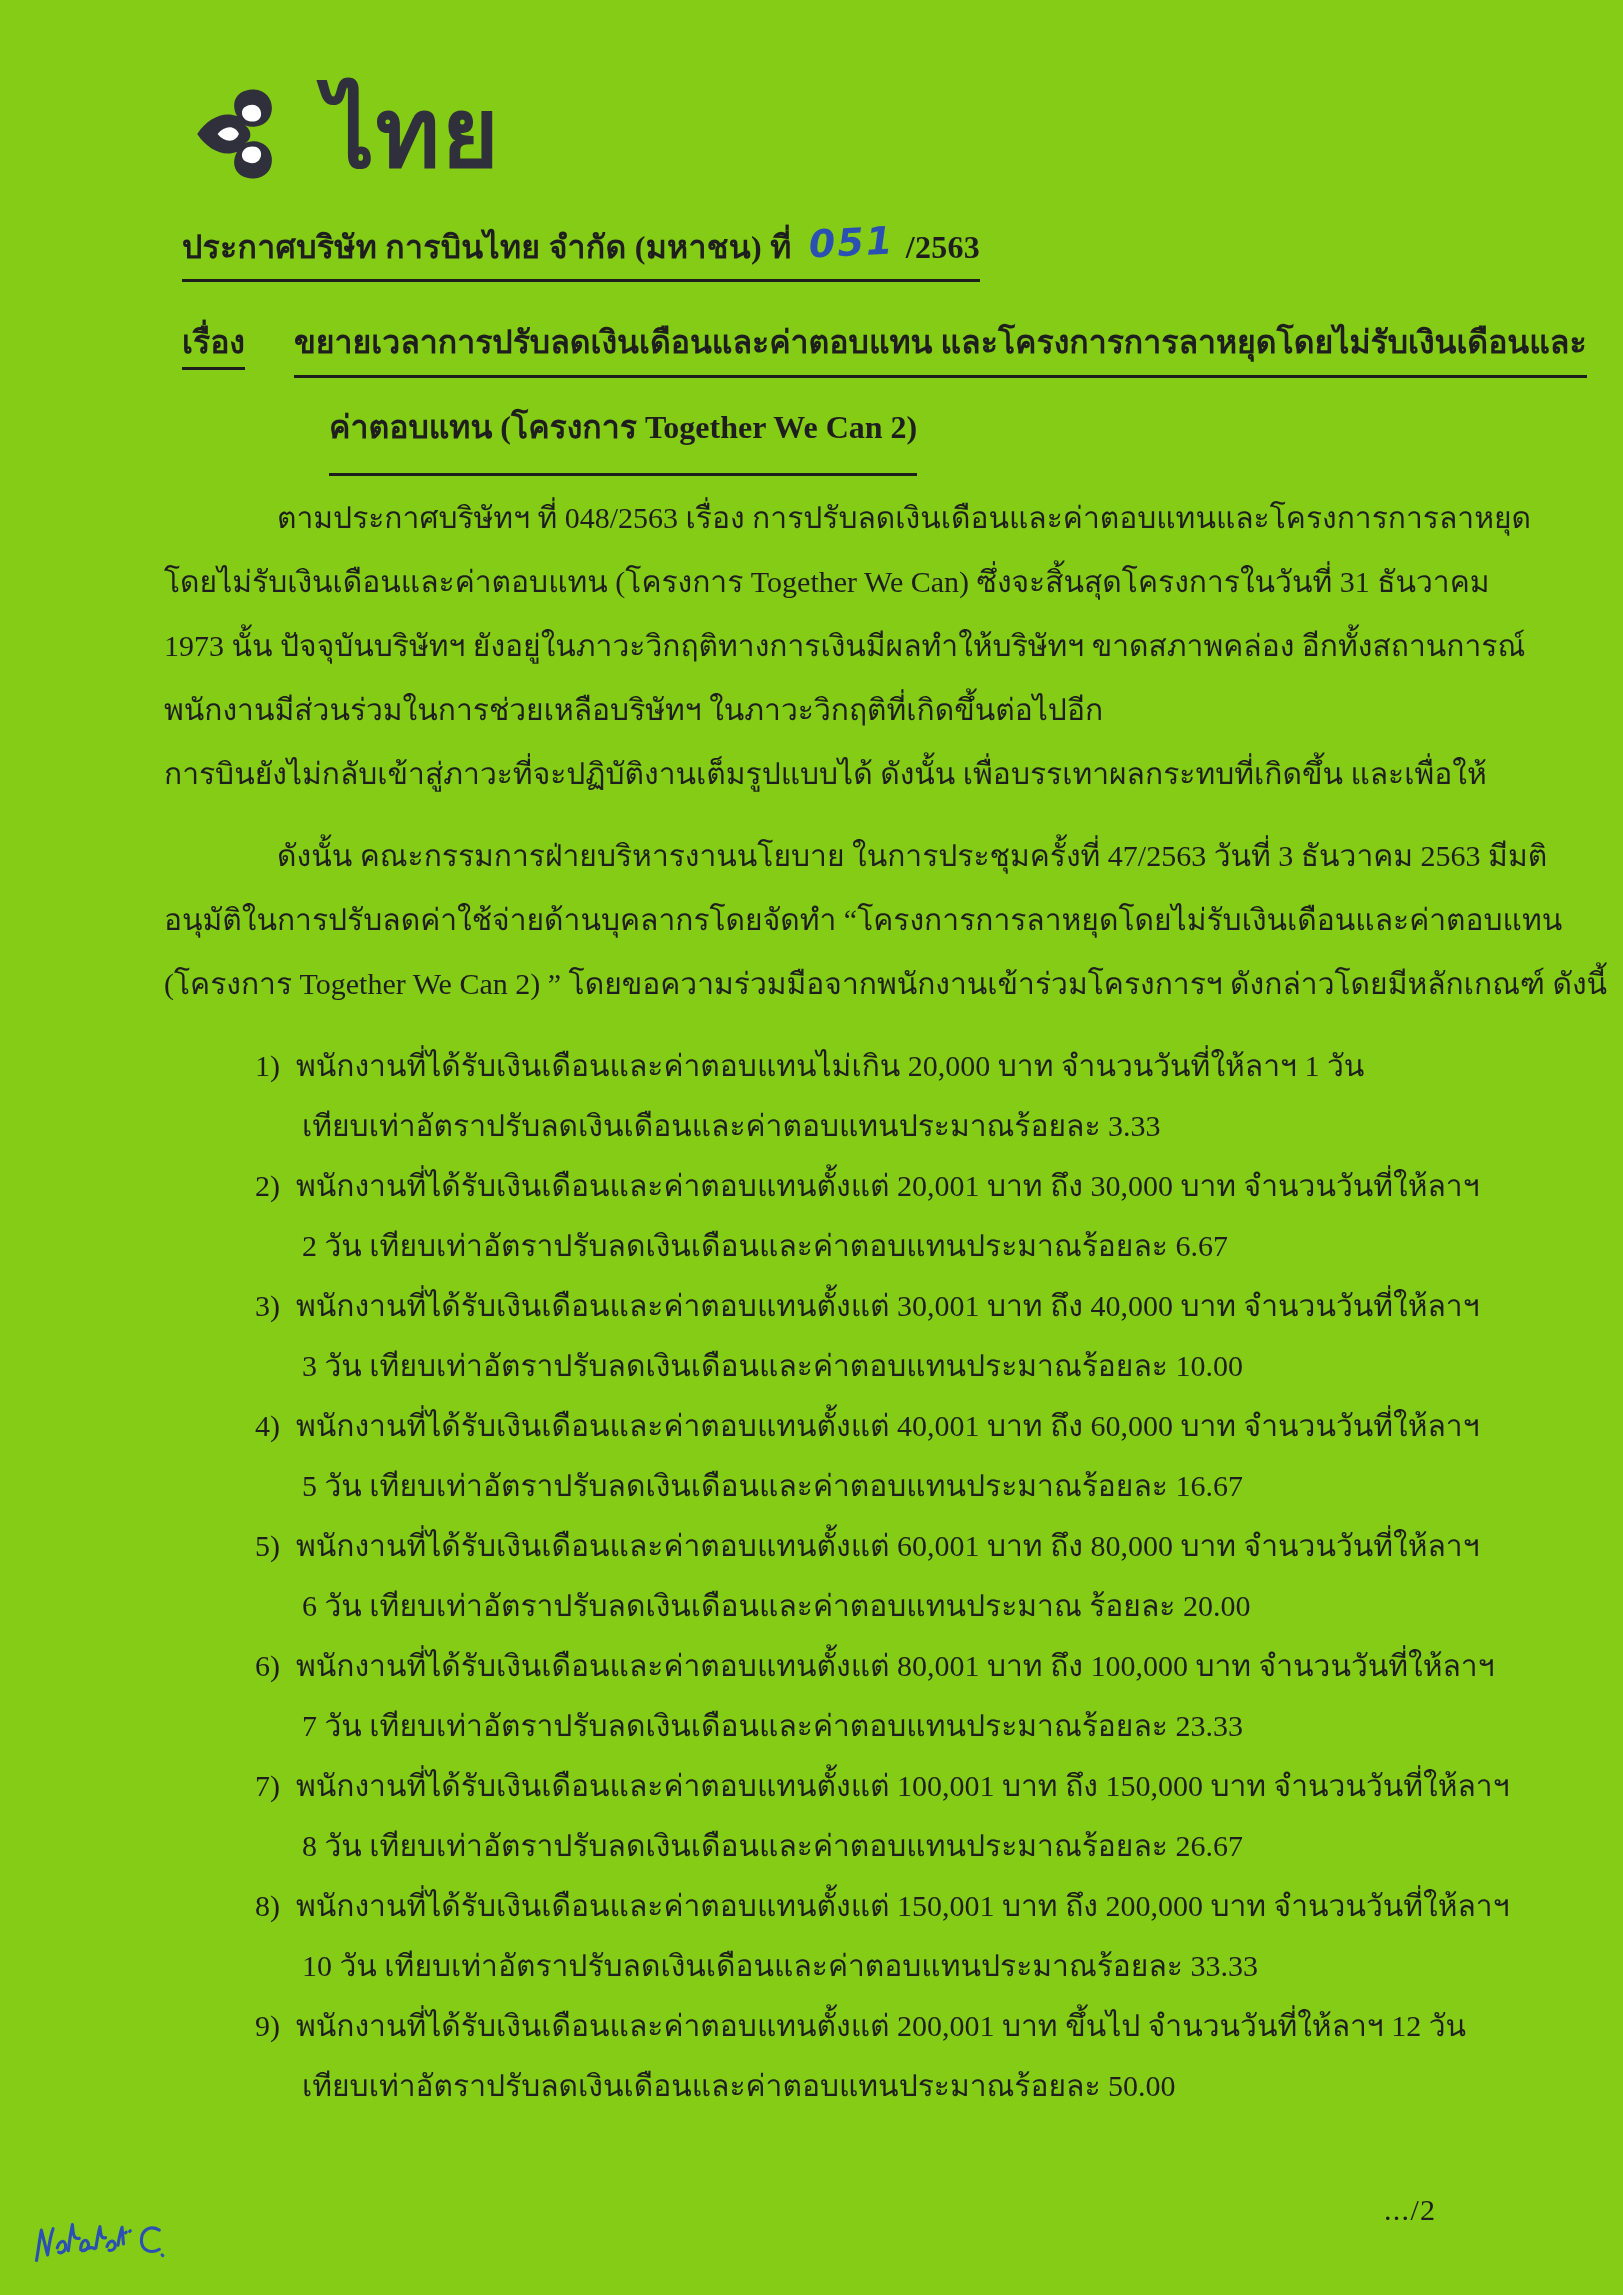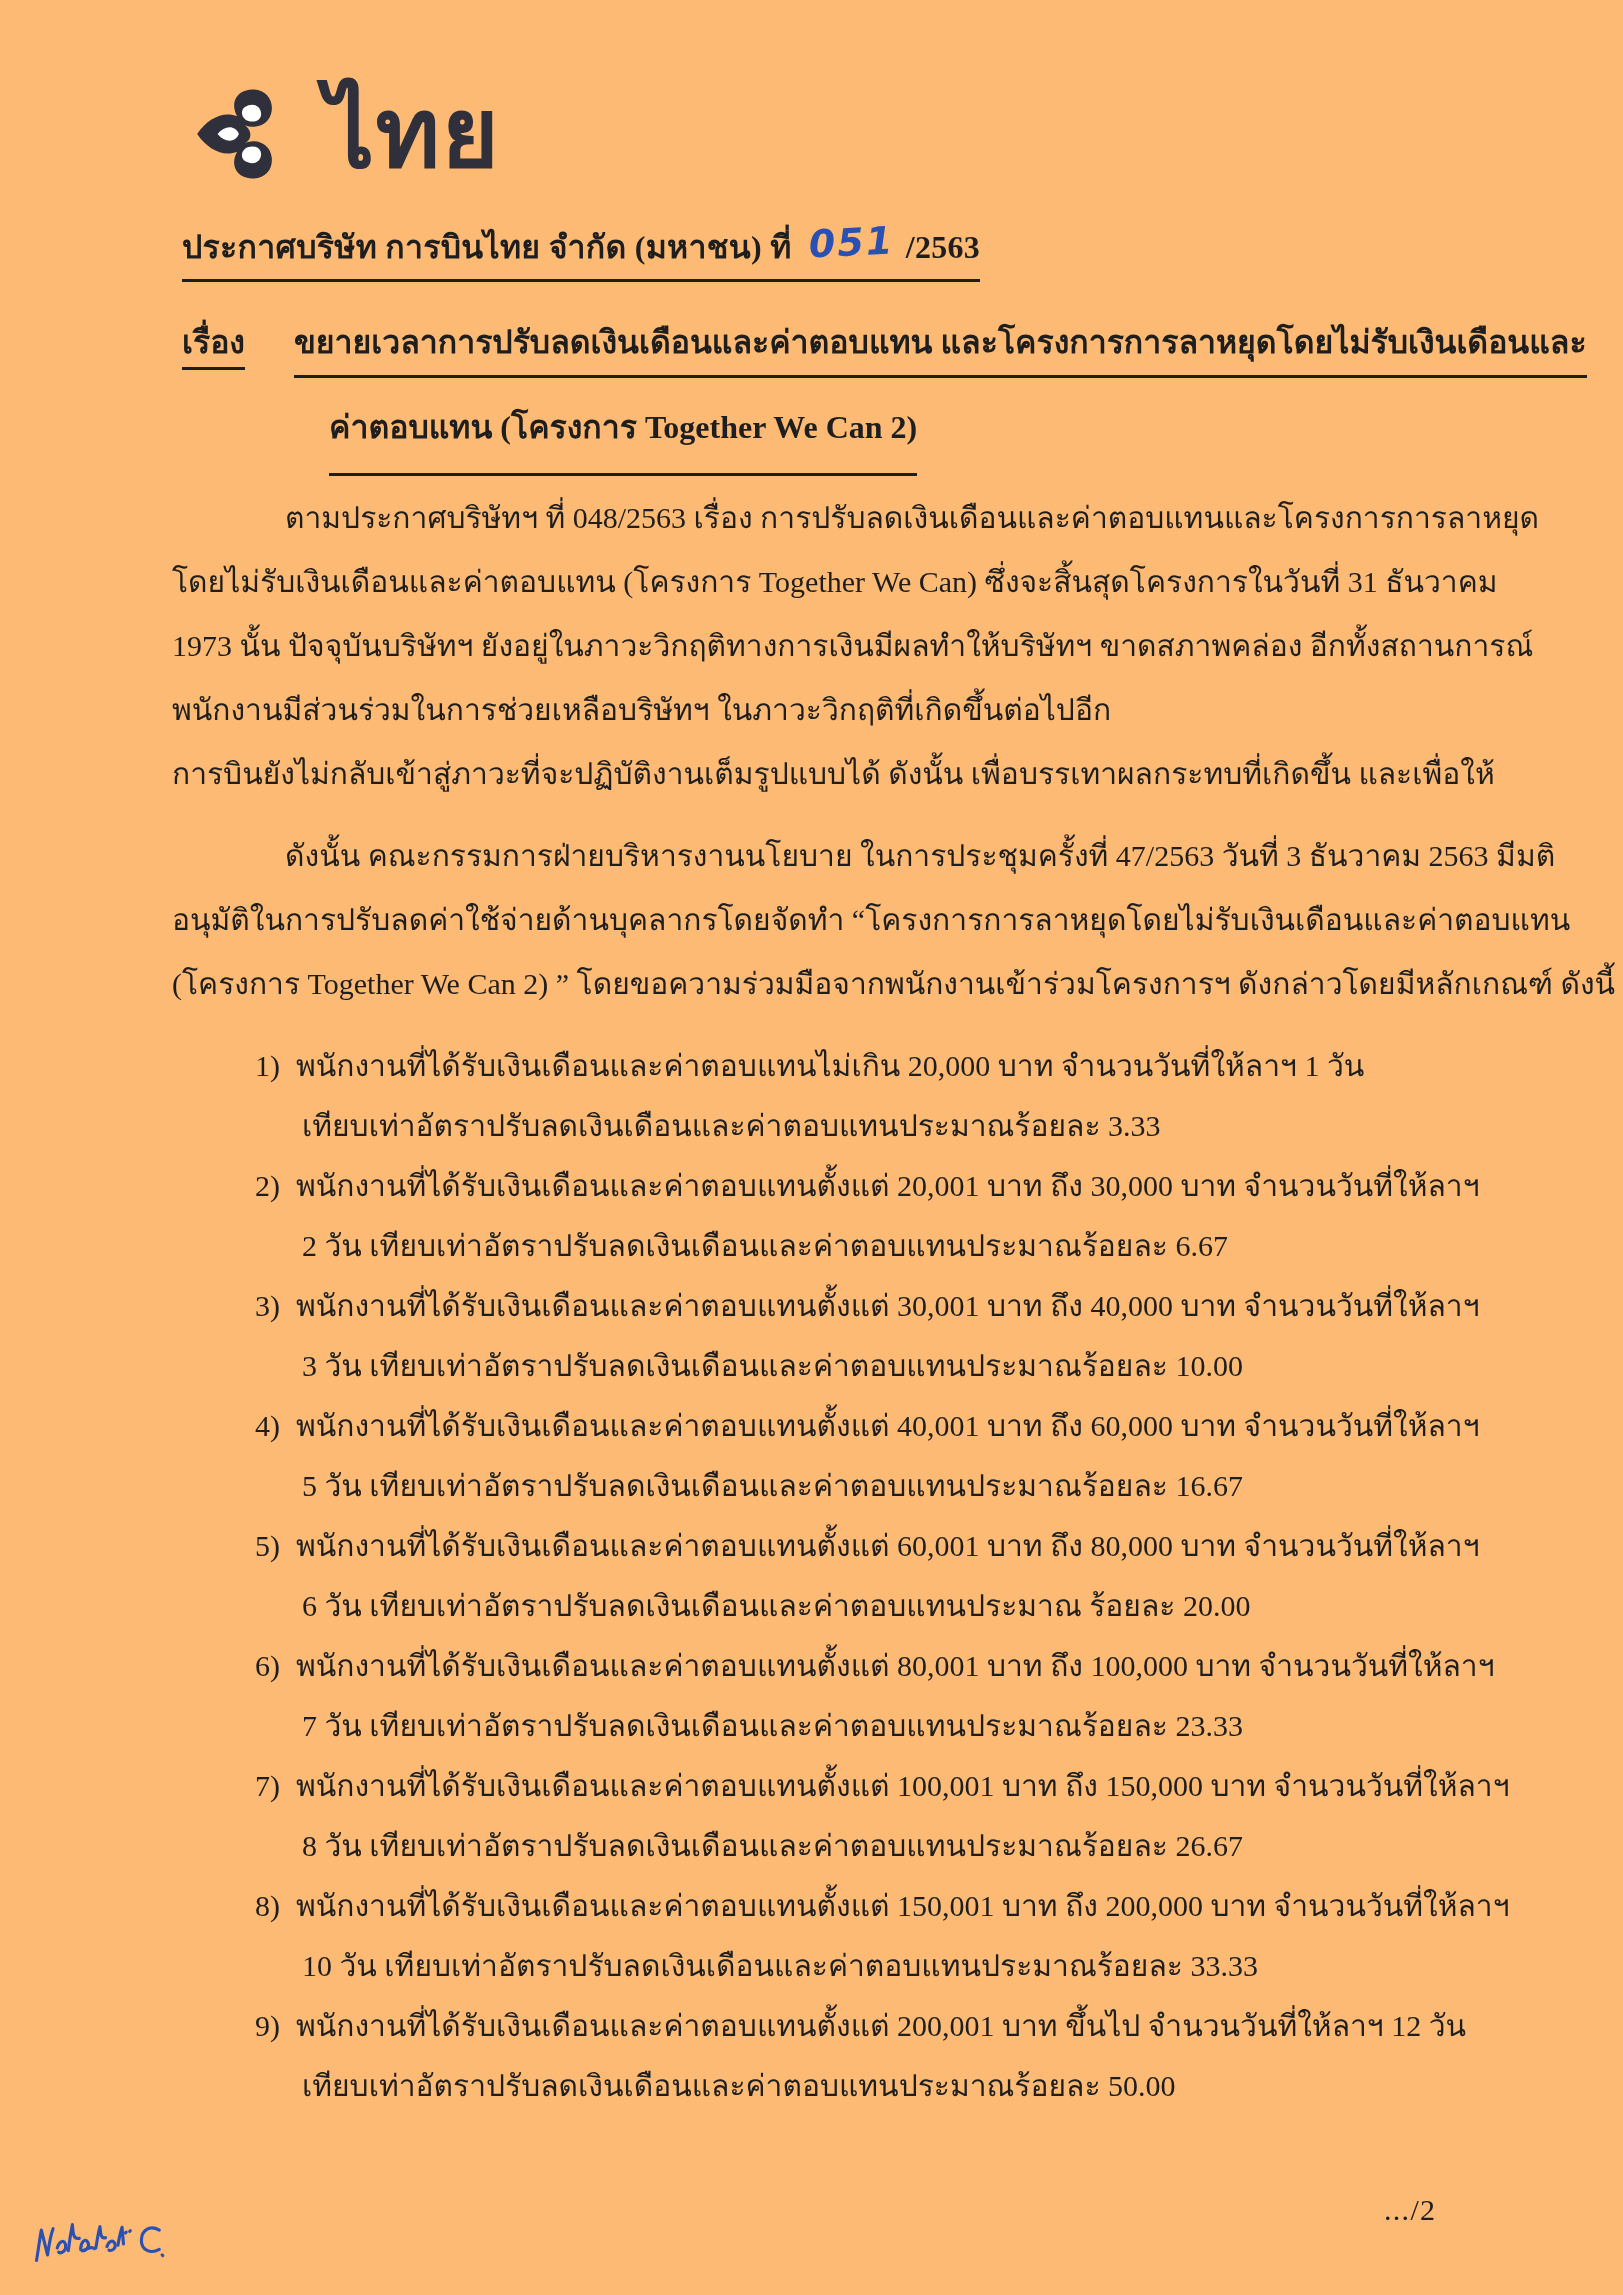--- a/index.html
+++ b/index.html
@@ -1,19 +1,19 @@
 <!DOCTYPE html>
 <html style="font-size:10.5px"><head>
 <meta charset="utf-8">
 <style>
   html,body{margin:0;padding:0;background:#e8e8e8;}
   .page{
     position:relative;
     width:1623px;height:2295px;
-    background:#fdba74;
+    background:#84cc16;
     font-family:"Liberation Serif","DejaVu Serif",serif;
     color:#1e1e1e;
     overflow:hidden;
   }
   .abs{position:absolute;}
   
   .logo{top:84px;left:191px;display:flex;align-items:center;gap:17px;}
   .logo svg{width:117px;height:100px;display:block;}
   .logo .brand{
     font-size:98px;font-weight:bold;color:#30303c;
@@ -41,21 +41,21 @@
   .subject-row .txt{border-bottom:3.3px solid #1e1e1e;padding-bottom:15px;margin-left:41px;}
   .subject-line2{
     top:401px;left:282px;font-size:32px;font-weight:bold;
     border-bottom:3.3px solid #1e1e1e;padding-bottom:21px;white-space:nowrap;margin-left:47px;
   }
   
   .para{font-size:30px;line-height:64px;width:1304px;}
   .para1{top:486px;left:164px;}
   .para2{top:824px;left:164px;}
   .indent{text-indent:113px;}
-  .para div{white-space:nowrap;margin-left:8px;}
+  .para div{white-space:nowrap;}
   
   .list{top:1036px;left:255px;font-size:30px;line-height:60px;}
   .li-l1{white-space:nowrap;}
   .li-l1 .num{display:inline-block;min-width:41px;}
   .li-l2{margin-left:47px;white-space:nowrap;}
   
   .page-indicator{top:2193px;left:1384px;font-size:30px;letter-spacing:1.3px;}
   .signature{top:2213px;left:31px;width:138px;height:59px;}
   .signature svg{width:100%;height:100%;display:block;}
 </style>

